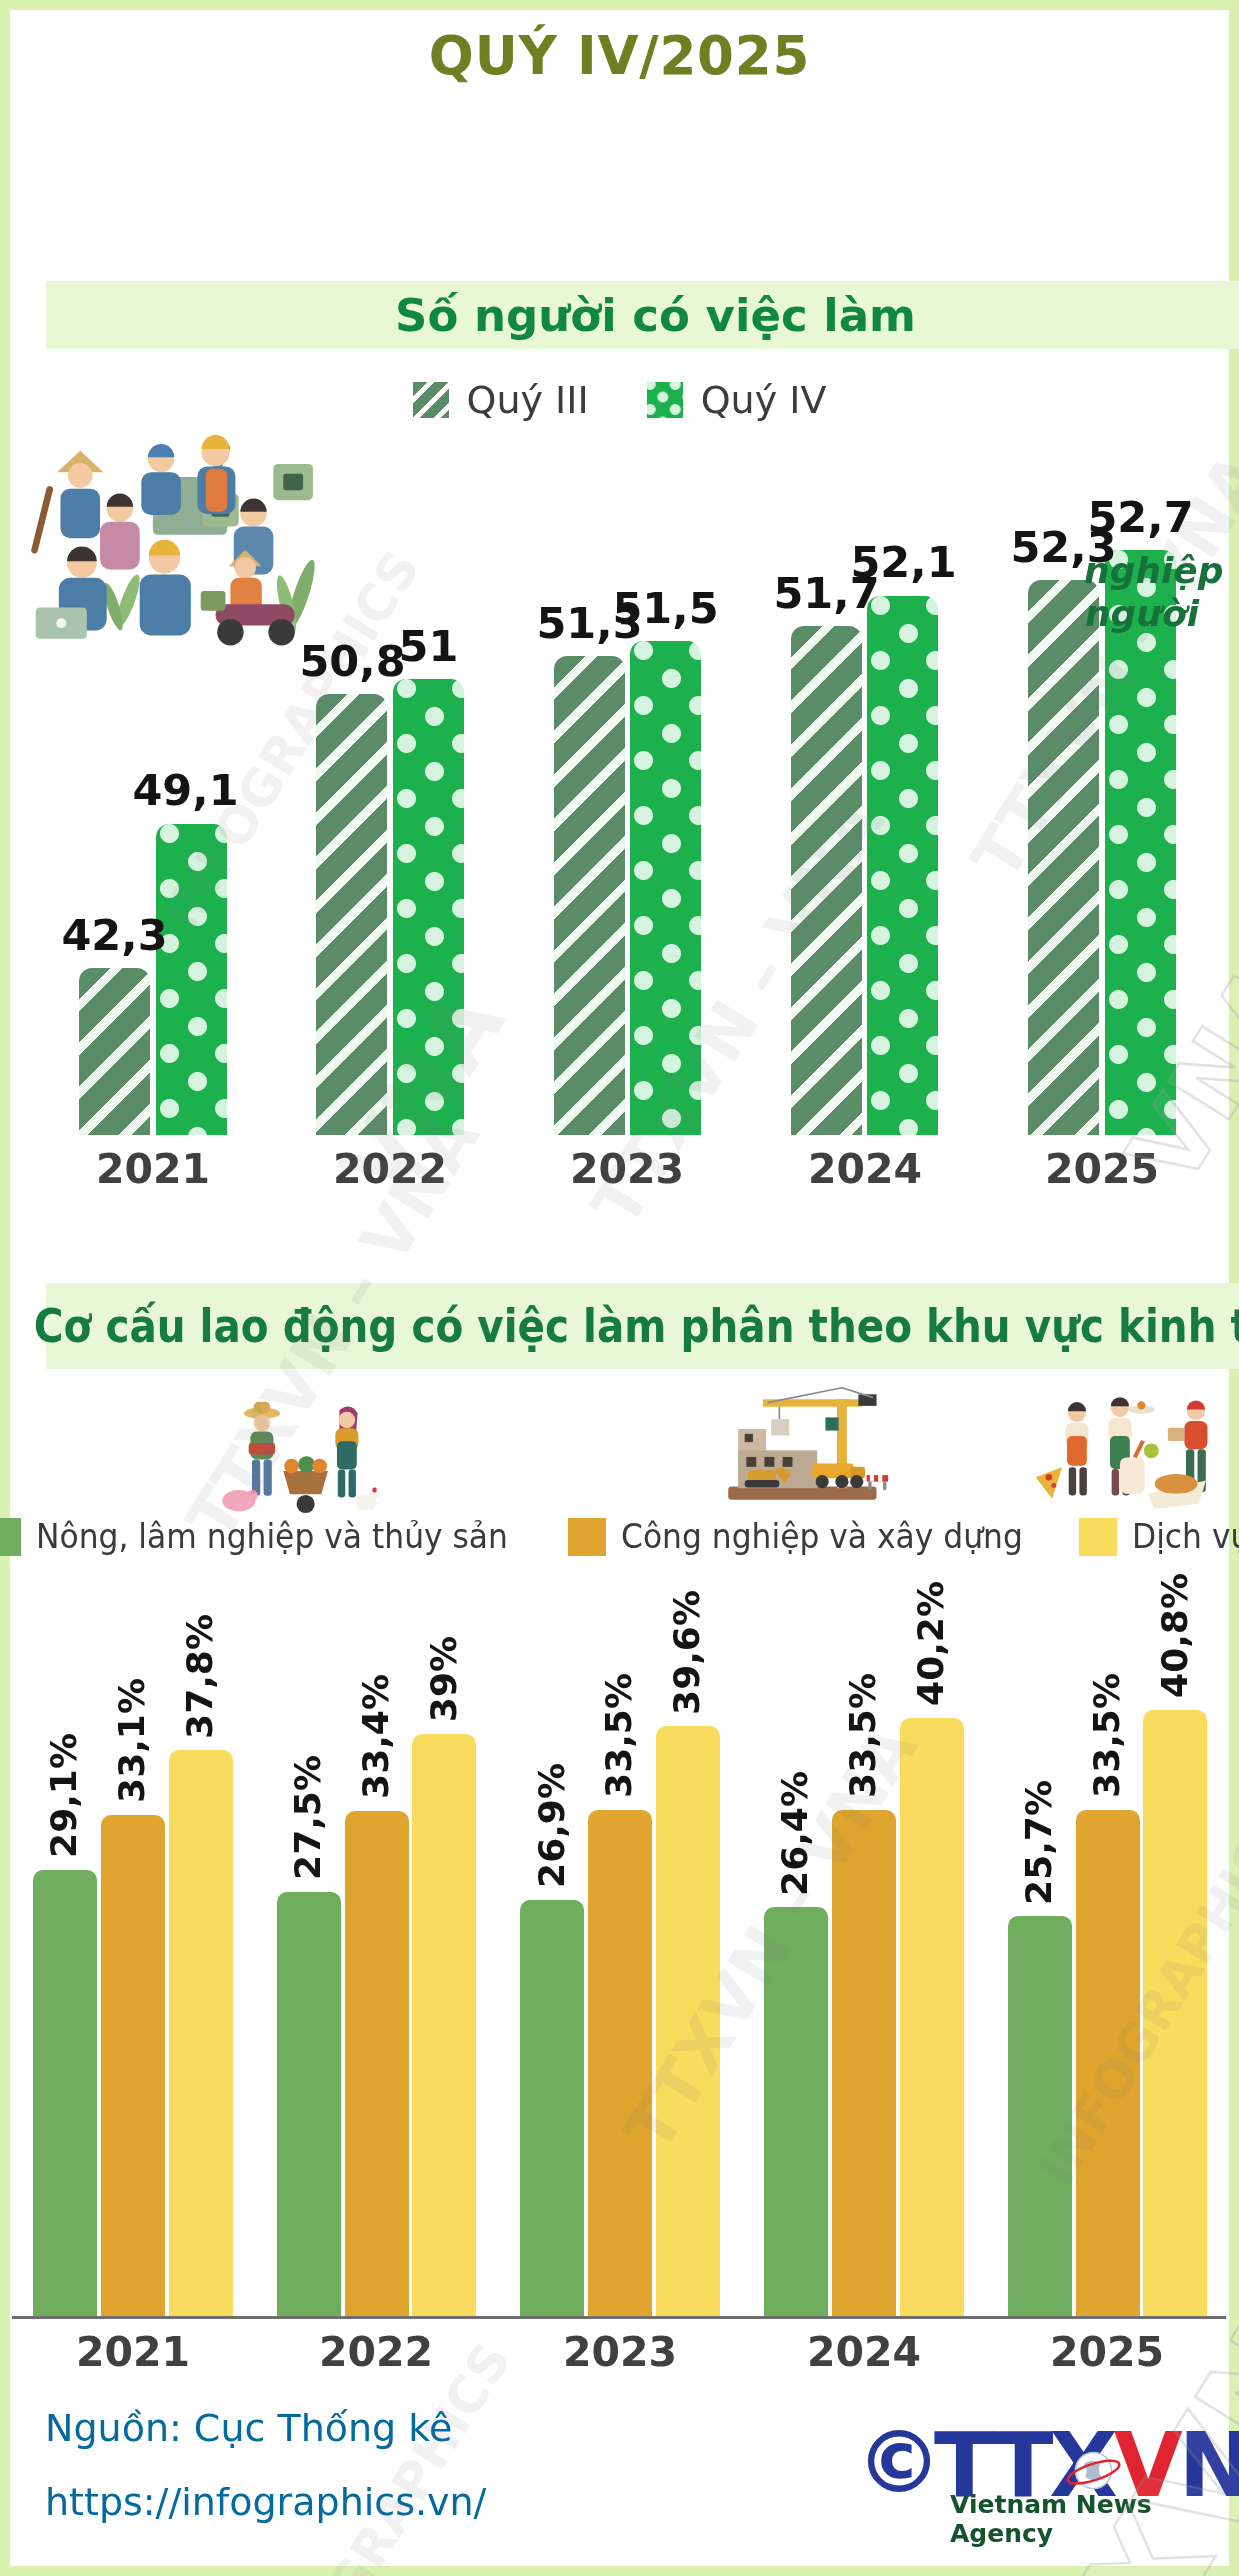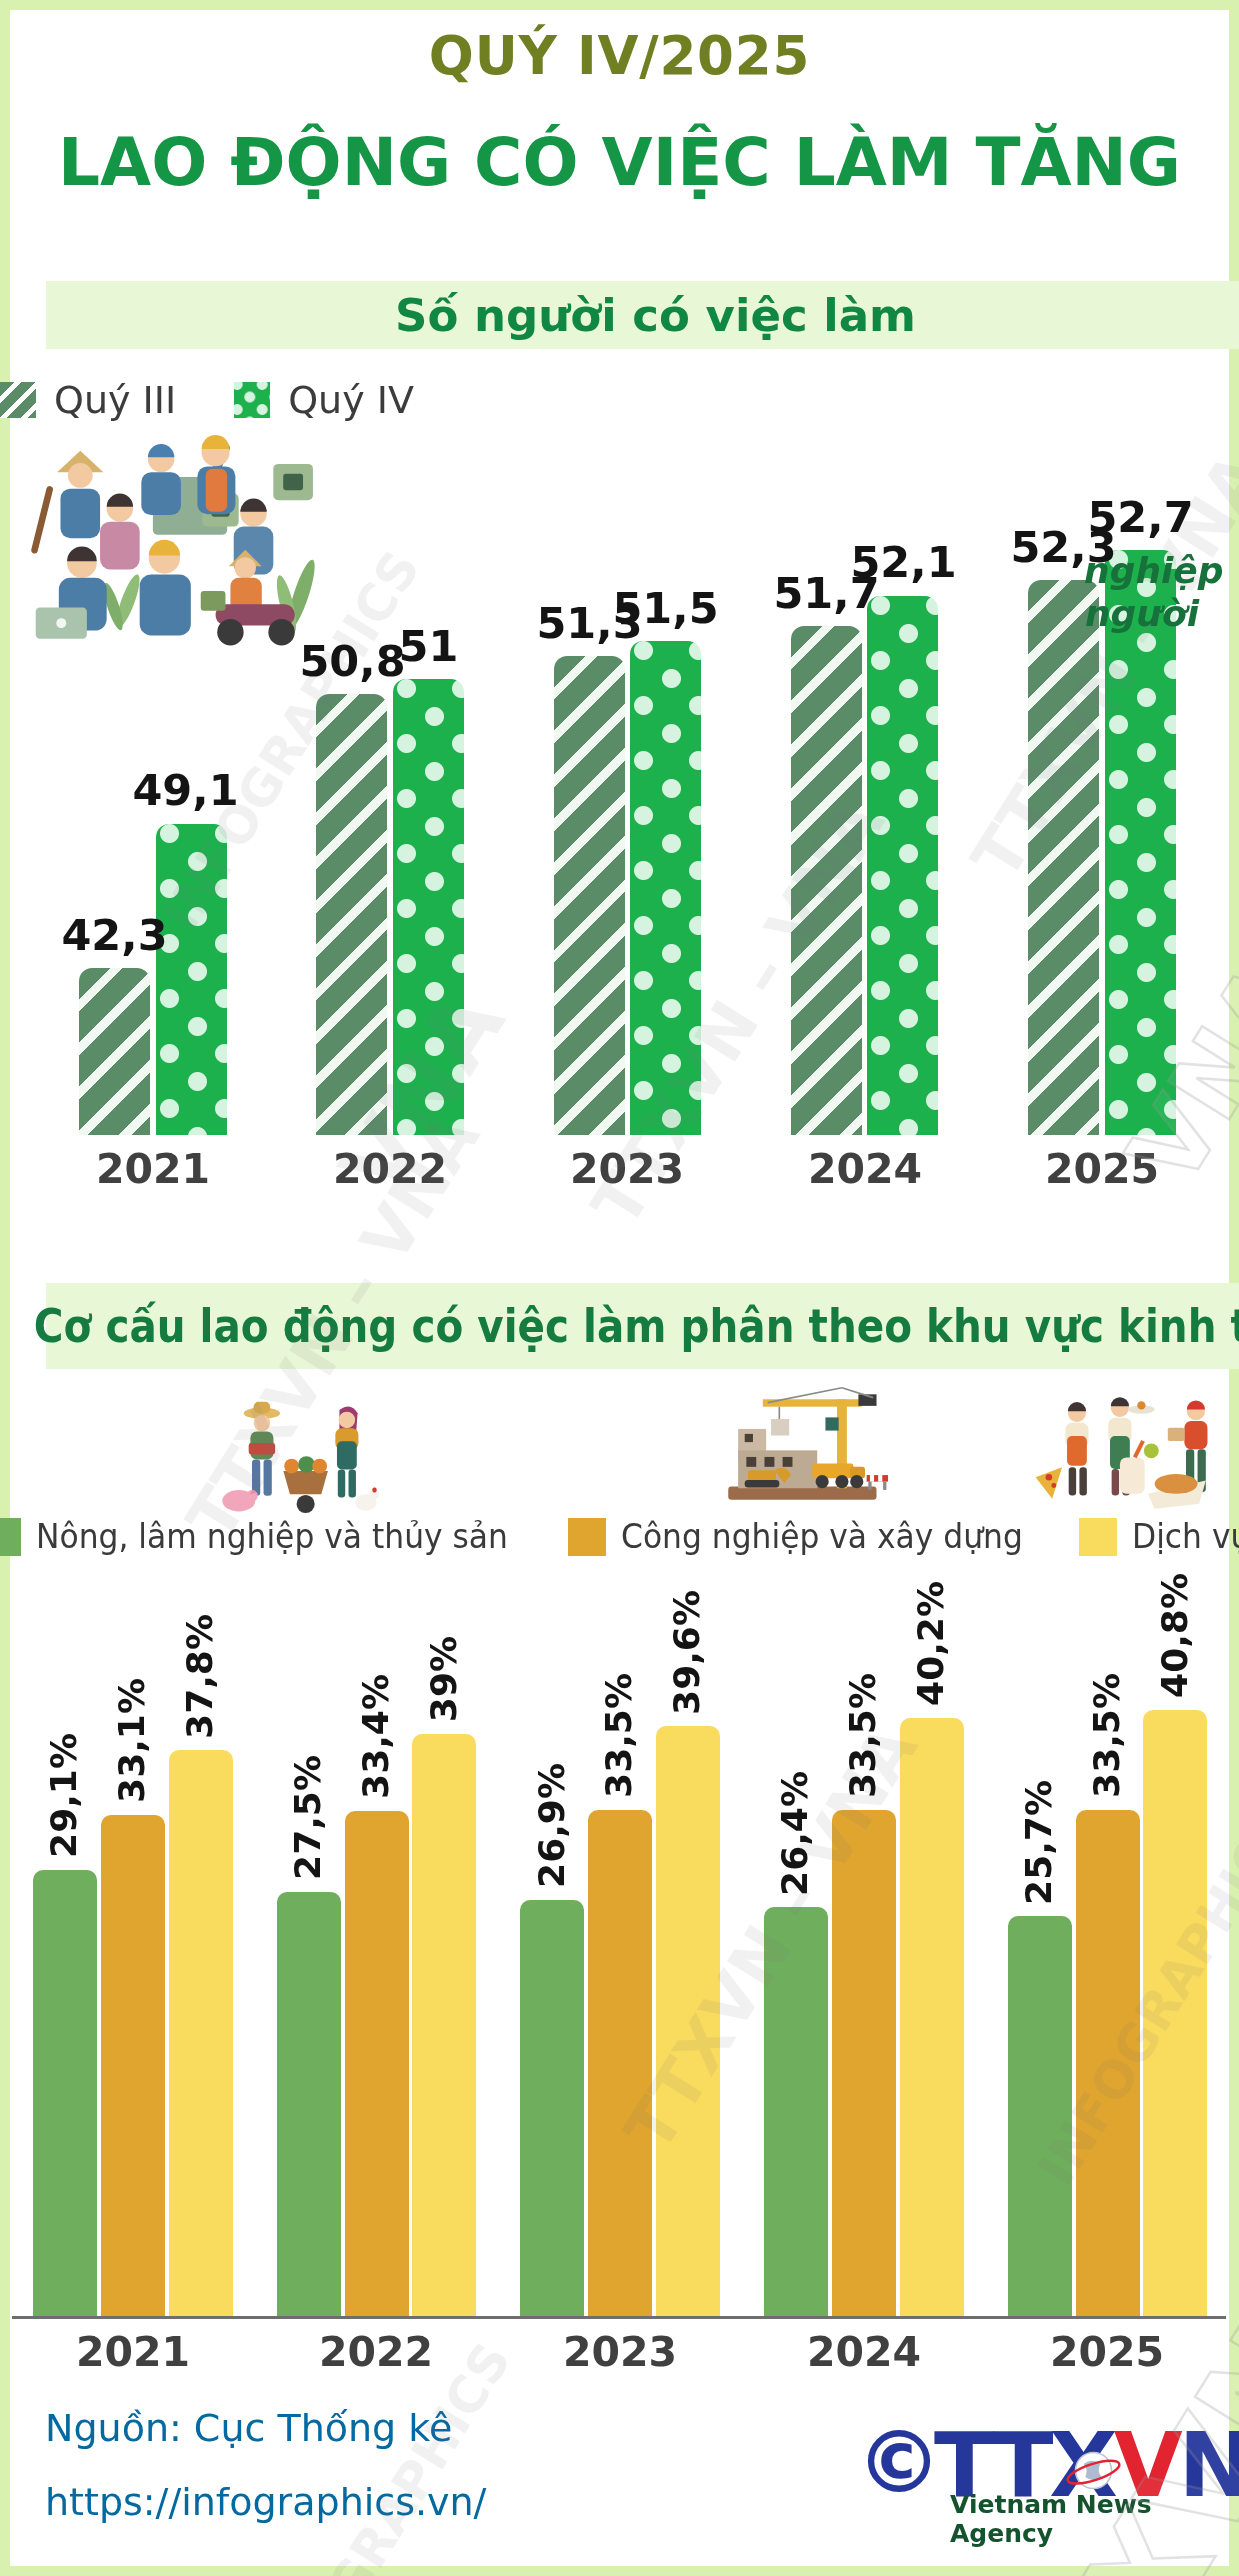--- a/index.html
+++ b/index.html
@@ -15,21 +15,21 @@
 
   
   .band{position:absolute;left:10px;width:1219px;background:#e8f7d5;display:flex;align-items:center;justify-content:center;margin-left:36px;}
   .band1{top:281px;height:68px;}
   .band2{top:1283px;height:86px;}
   .band h2{margin:0;font-weight:bold;color:#108742;white-space:nowrap;}
   .band1 h2{font-size:45px;}
   .band2 h2{font-size:46px;color:#157b40;transform:scaleX(0.88);}
 
   
-  .legend1{position:absolute;left:0;top:378px;width:100%;display:flex;justify-content:flex-start;gap:58px;}
+  .legend1{position:absolute;left:0;top:378px;width:100%;display:flex;justify-content:center;gap:58px;}
   .legend1 .item{display:flex;align-items:center;gap:18px;}
   .legend1 .lab{font-size:38px;color:#3c3c3c;}
   .sw{width:36px;height:36px;}
   .sw-striped{background:repeating-linear-gradient(135deg,#5a8c68 0 10px,#ffffff 10px 15px);}
   .sw-dotted{background-color:#1cb14d;background-image:radial-gradient(circle,#d6f3df 5px,transparent 5.8px),radial-gradient(circle,#d6f3df 5px,transparent 5.8px);background-size:25px 25px;background-position:3.3px 2.5px,15.7px 15px;}
 
   
   .plot1{position:absolute;left:0;top:529px;width:1239px;height:606px;}
   .bar1{position:absolute;bottom:0;width:71px;border-radius:13.2px 13.2px 0 0;z-index:1;}
   .bar1.q3{background:repeating-linear-gradient(135deg,#5a8c68 0 22px,#f1f8f2 22px 31px);}
@@ -76,21 +76,20 @@
   .logo-globe{position:absolute;left:1064px;top:2444px;z-index:7;}
   .logo-sub{position:absolute;left:950px;top:2490px;width:241px;font-size:25px;font-weight:bold;color:#14532d;}
 </style>
 </head>
 <body>
 
 <div class="page">
   <div class="card"></div>
 
   <div class="kicker">QUÝ IV/2025</div>
-  <div class="main-title">LAO ĐỘNG CÓ VIỆC LÀM TĂNG</div>
 
   <div class="band band1">
     <h2>Số người có việc làm</h2>
   </div>
 
   <div class="legend1">
     <div class="item">
       <span class="sw sw-striped"></span>
       <span class="lab">Quý III</span>
     </div>

